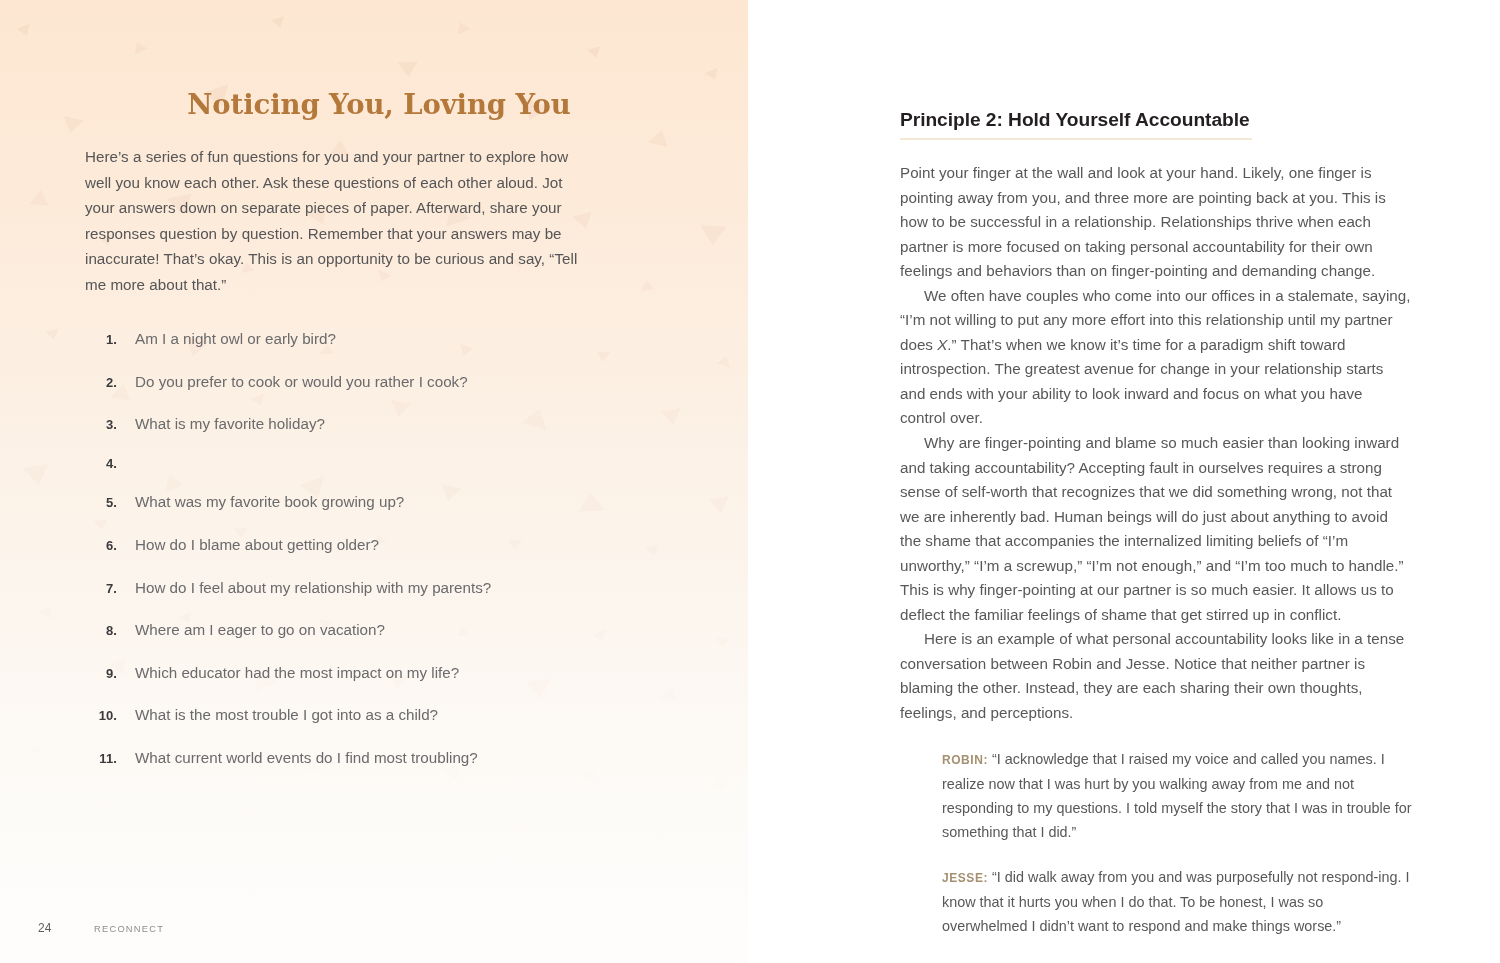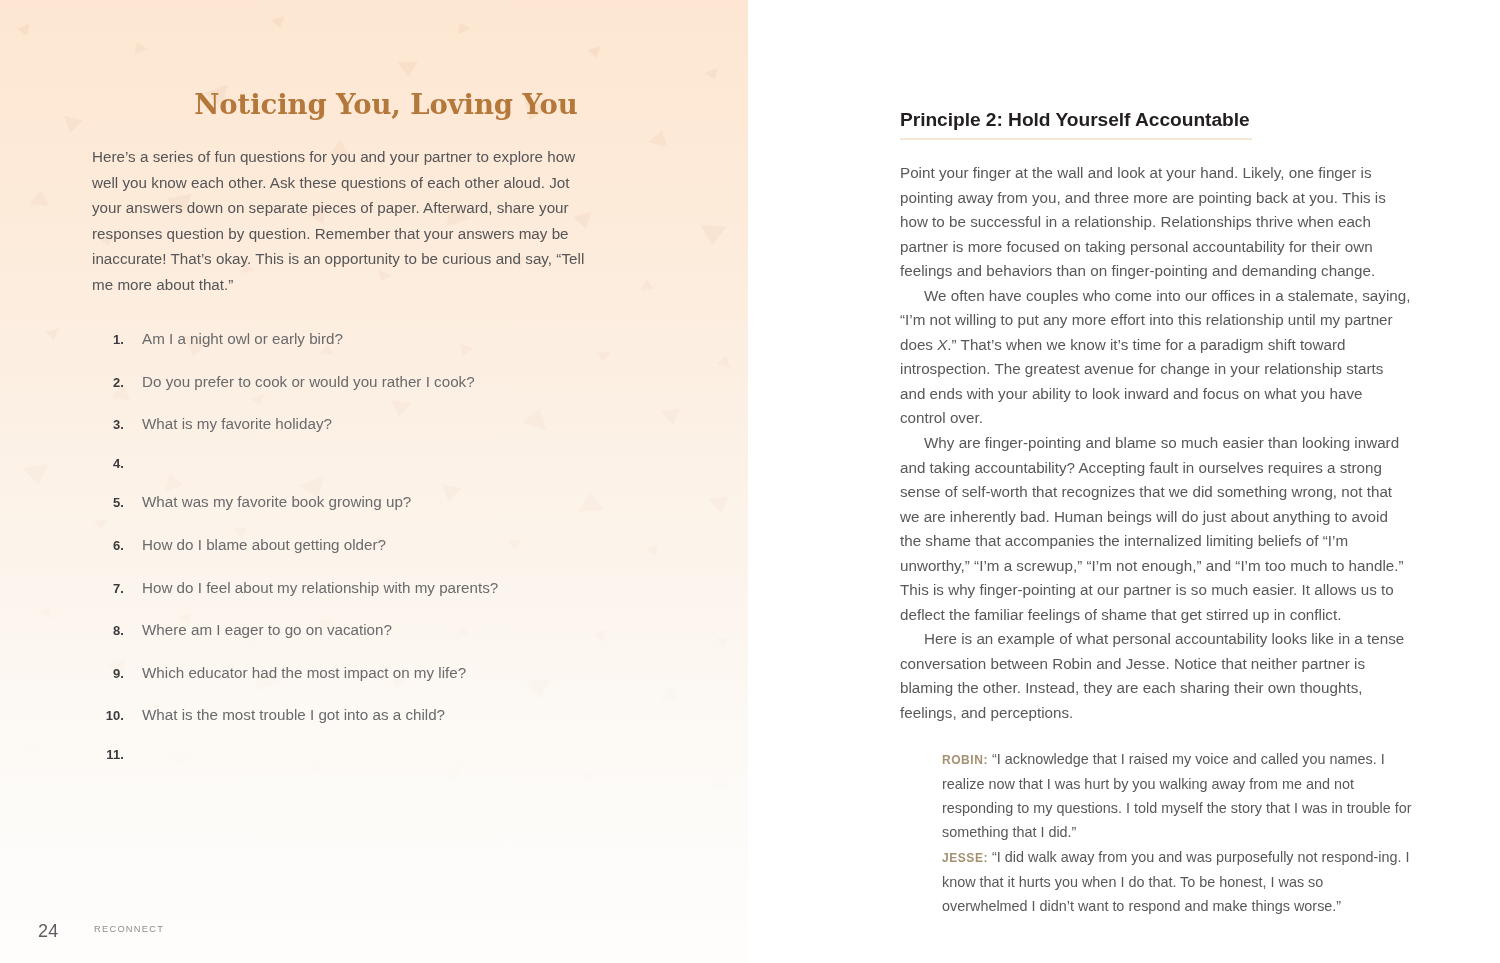--- a/index.html
+++ b/index.html
@@ -45,21 +45,21 @@
     border-left-width:7px; border-right-width:7px; border-top-width:10px;
   }
   .tri.sm.up{ border-top:none; border-bottom-width:10px; }
   .tri.lg{
     border-left-width:13px; border-right-width:13px; border-top-width:19px;
   }
   .tri.lg.up{ border-top:none; border-bottom-width:19px; }
 
   #left-content{
     position:absolute;
-    left:92px; top:0;
+    left:85px; top:0;
     width:500px;
     z-index:3;
   }
   #left-title{
     margin-top:88px;
     font-family:"DejaVu Serif", serif;
     font-weight:700;
     font-size:27.5px;
     letter-spacing:-0.1px;
     color:#b3783a;
@@ -137,21 +137,21 @@
   #p1{ margin-top:21px; }
   .r-para.indent{ text-indent:24px; }
   .dialog{
     margin-left:42px;
     width:470px;
     font-size:14.4px;
     line-height:24.3px;
     color:#58585a;
   }
   #robin-block{ margin-top:21px; }
-  #jesse-block{ }
+  #jesse-block{ margin-top:20px; }
   .speaker{
     font-size:12px;
     font-weight:700;
     letter-spacing:0.55px;
     color:#a59071;
     text-transform:uppercase;
   }
   .ital{ font-style:italic; }
 
   
@@ -161,21 +161,21 @@
     height:60px;
     font-size:9.3px;
     color:#8d8d90;
     letter-spacing:1.25px;
   }
   #footer-left{
     left:0; width:748px;
   }
   #footer-left .pg{
     position:absolute; left:38px; top:18px;
-    font-size:18px; letter-spacing:0.2px; color:#5e5e61;
+    font-size:12px; letter-spacing:0.2px; color:#5e5e61;
   }
   #footer-left .rt{
     position:absolute; left:94px; top:21px;
   }
   #footer-right{
     left:748px; width:752px;
   }
 </style>
 </head>
 <body>
@@ -295,20 +295,21 @@
         <li class="q-item">
           <span class="q-num">9.</span>
           <span class="q-text">Which educator had the most impact on my life?</span>
         </li>
         <li class="q-item">
           <span class="q-num">10.</span>
           <span class="q-text">What is the most trouble I got into as a child?</span>
         </li>
         <li class="q-item">
           <span class="q-num">11.</span>
+          <span class="q-text">What current world events do I find most troubling?</span>
         </li>
       </ol>
 
     </div>
 
     <div class="footer" id="footer-left">
       <span class="pg">24</span>
       <span class="rt">RECONNECT</span>
     </div>
 

